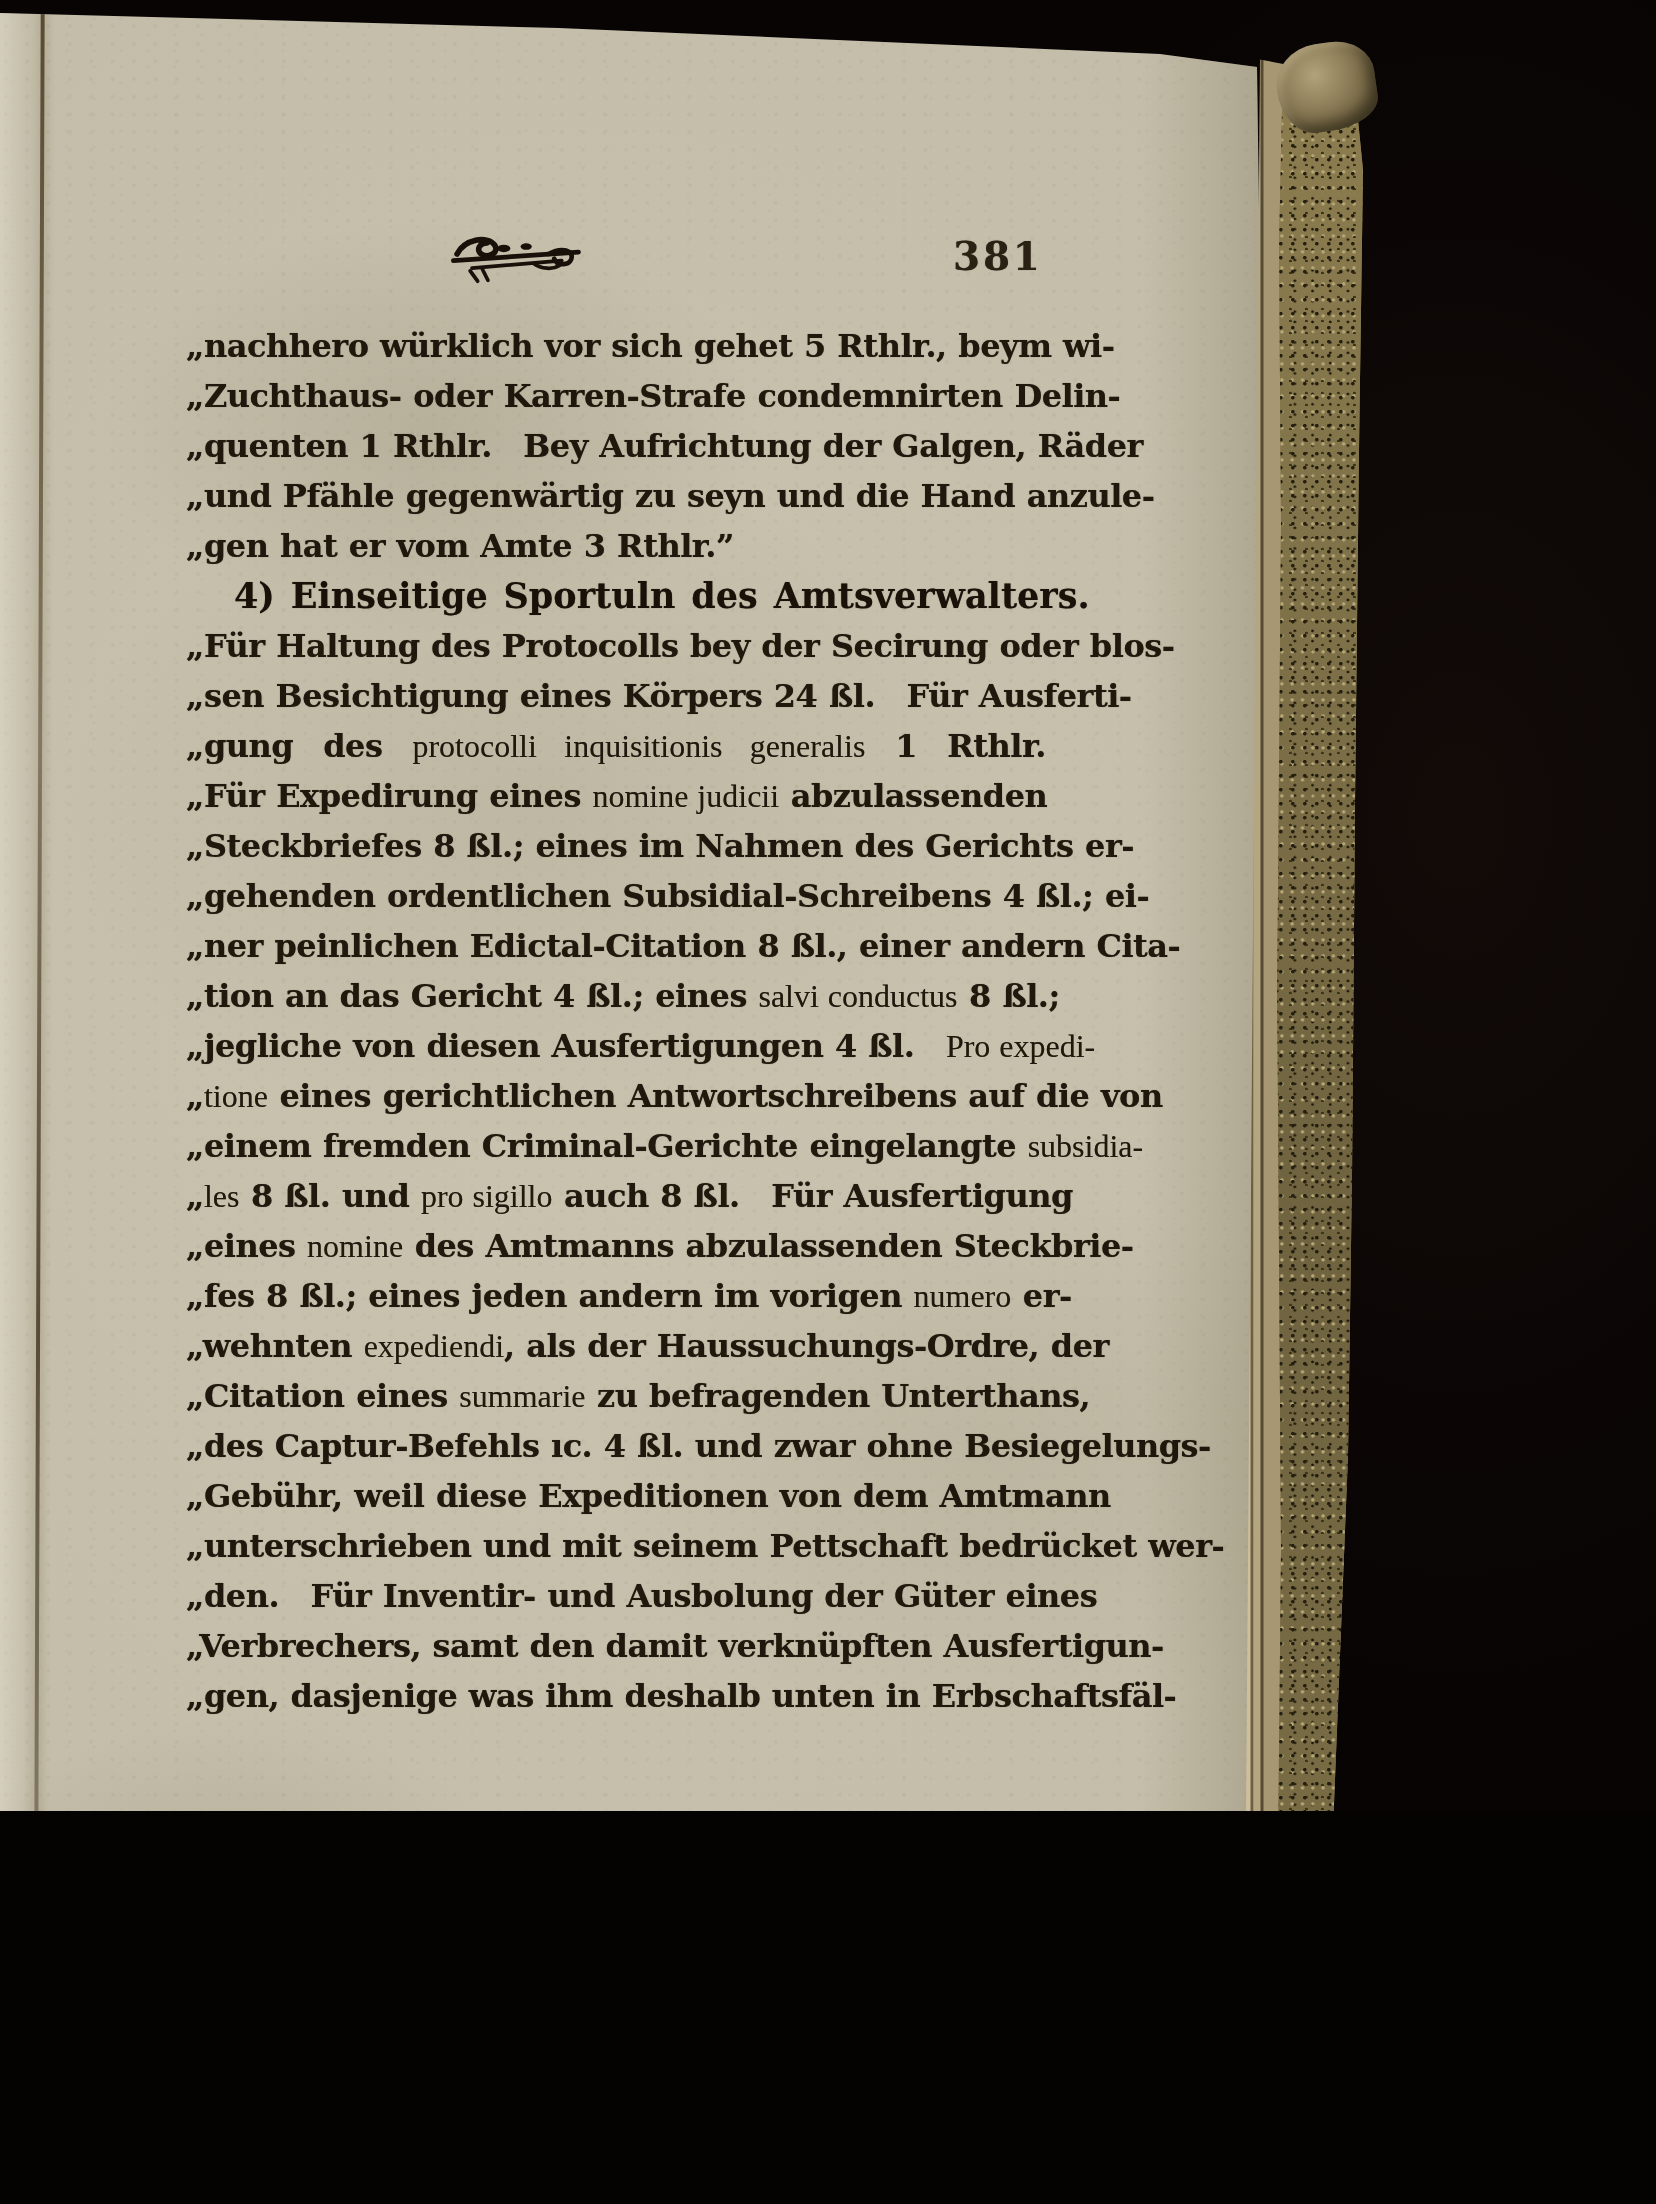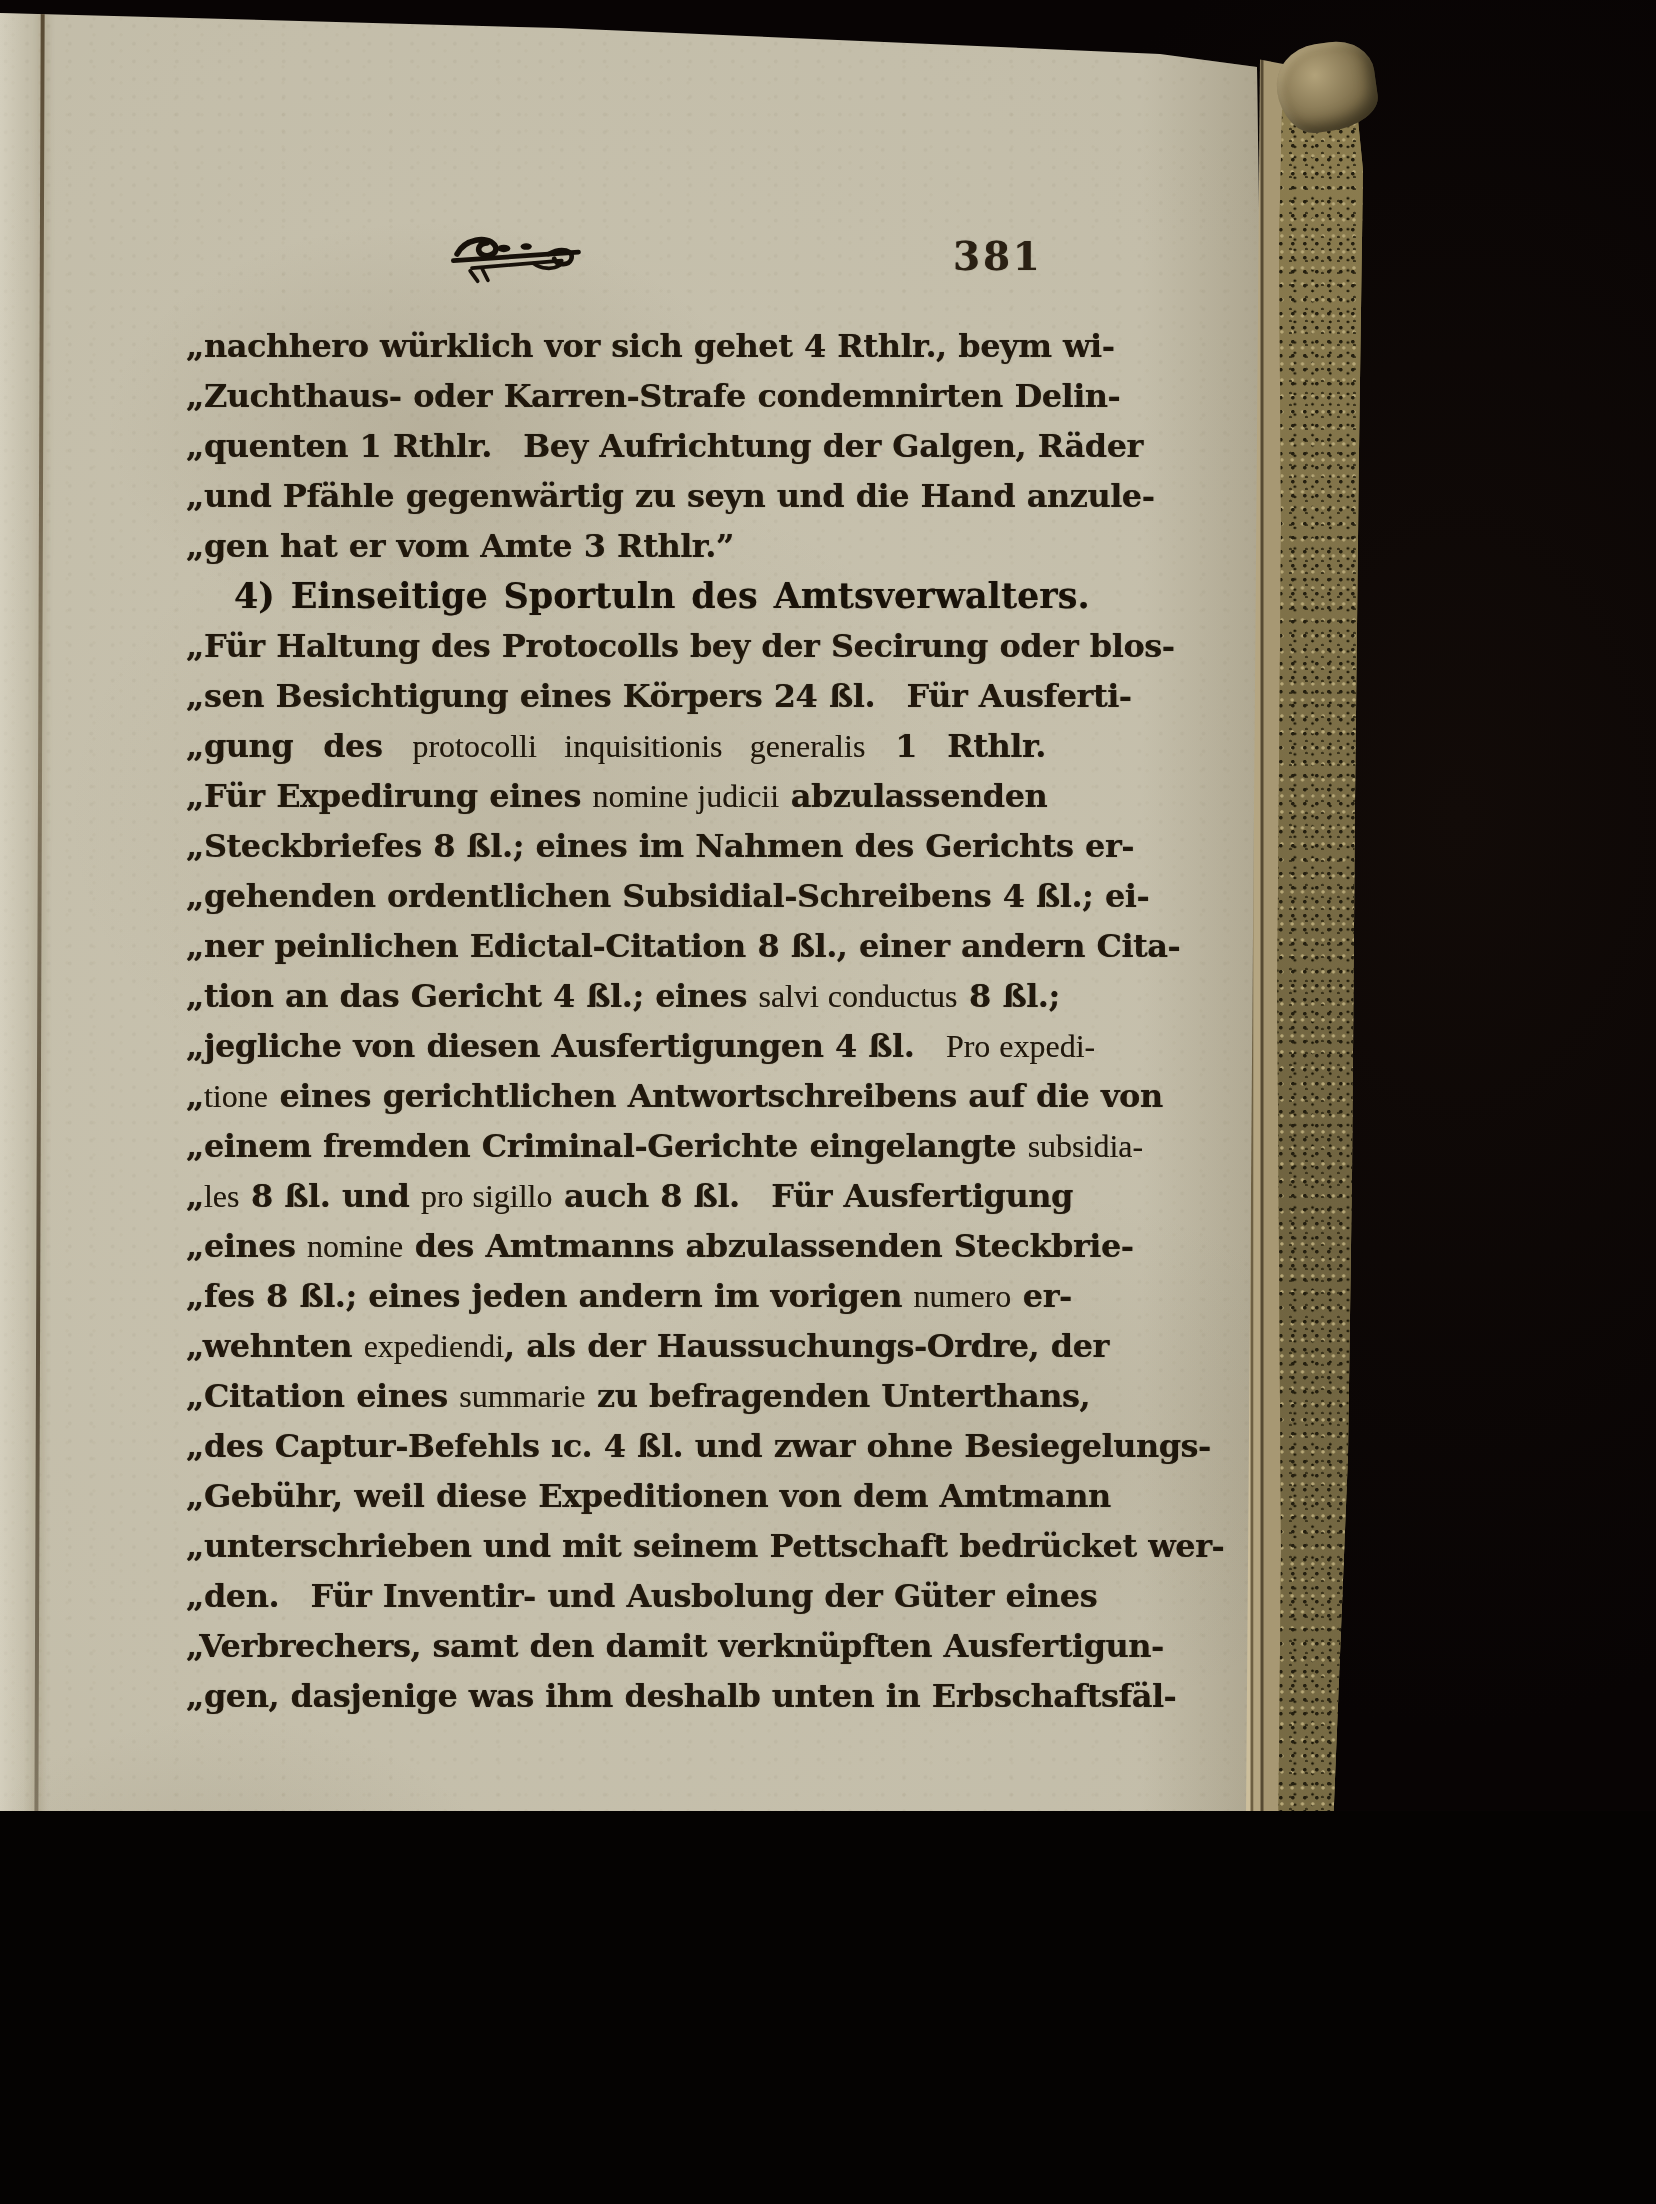--- a/index.html
+++ b/index.html
@@ -133,21 +133,21 @@
       <path d="M112,30 C126,22 140,26 136,36 C133,43 120,42 118,35" stroke-width="5"></path>
       <path d="M96,40 C104,46 116,47 124,42" stroke-width="4"></path>
     </g>
     <ellipse cx="64" cy="24" rx="7" ry="4" fill="#17110a"></ellipse>
     <ellipse cx="88" cy="22" rx="6" ry="3.5" fill="#17110a"></ellipse>
   </svg>
 
   <div class="page-number">381</div>
 
   <div class="text-block">
-      <div class="line body"><span>„nachhero würklich vor sich gehet 4 Rthlr., beym wi-</span></div>
+      <div class="line body"><span>„nachhero würklich vor sich gehet 5 Rthlr., beym wi-</span></div>
       <div class="line body"><span>„Zuchthaus- oder Karren-Strafe condemnirten Delin-</span></div>
       <div class="line body"><span>„quenten 1 Rthlr. Bey Aufrichtung der Galgen, Räder</span></div>
       <div class="line body"><span>„und Pfähle gegenwärtig zu seyn und die Hand anzule-</span></div>
       <div class="line body rag"><span>„gen hat er vom Amte 3 Rthlr.”</span></div>
       <div class="line heading rag"><span>4) Einseitige Sportuln des Amtsverwalters.</span></div>
       <div class="line body"><span>„Für Haltung des Protocolls bey der Secirung oder blos-</span></div>
       <div class="line body"><span>„sen Besichtigung eines Körpers 24 ßl. Für Ausferti-</span></div>
       <div class="line body"><span>„gung des </span><span class="antiqua">protocolli inquisitionis generalis</span><span> 1 Rthlr.</span></div>
       <div class="line body"><span>„Für Expedirung eines </span><span class="antiqua">nomine judicii</span><span> abzulassenden</span></div>
       <div class="line body"><span>„Steckbriefes 8 ßl.; eines im Nahmen des Gerichts er-</span></div>

